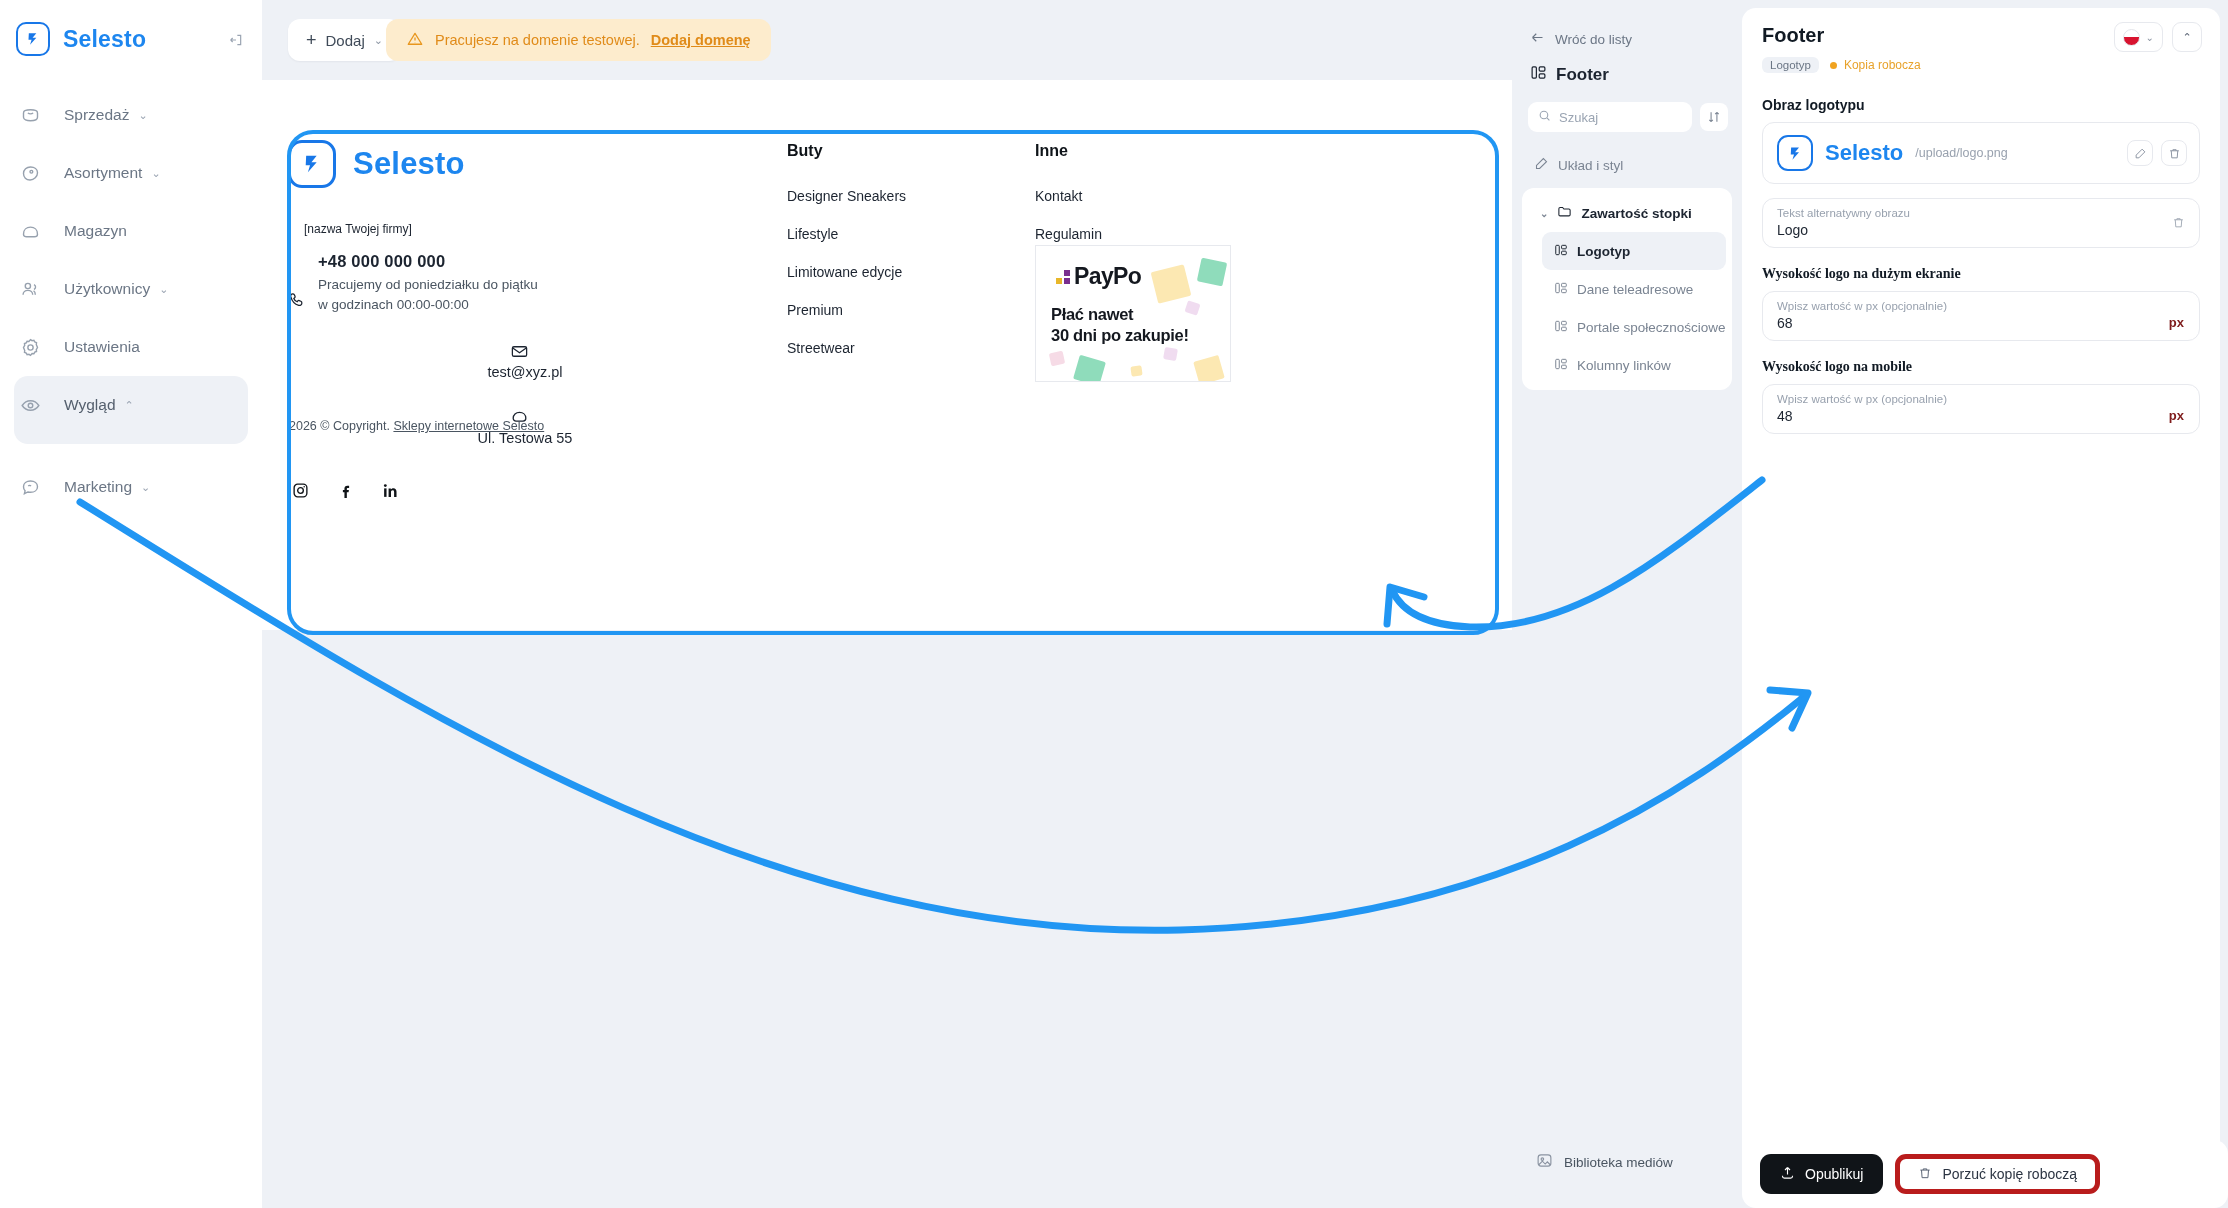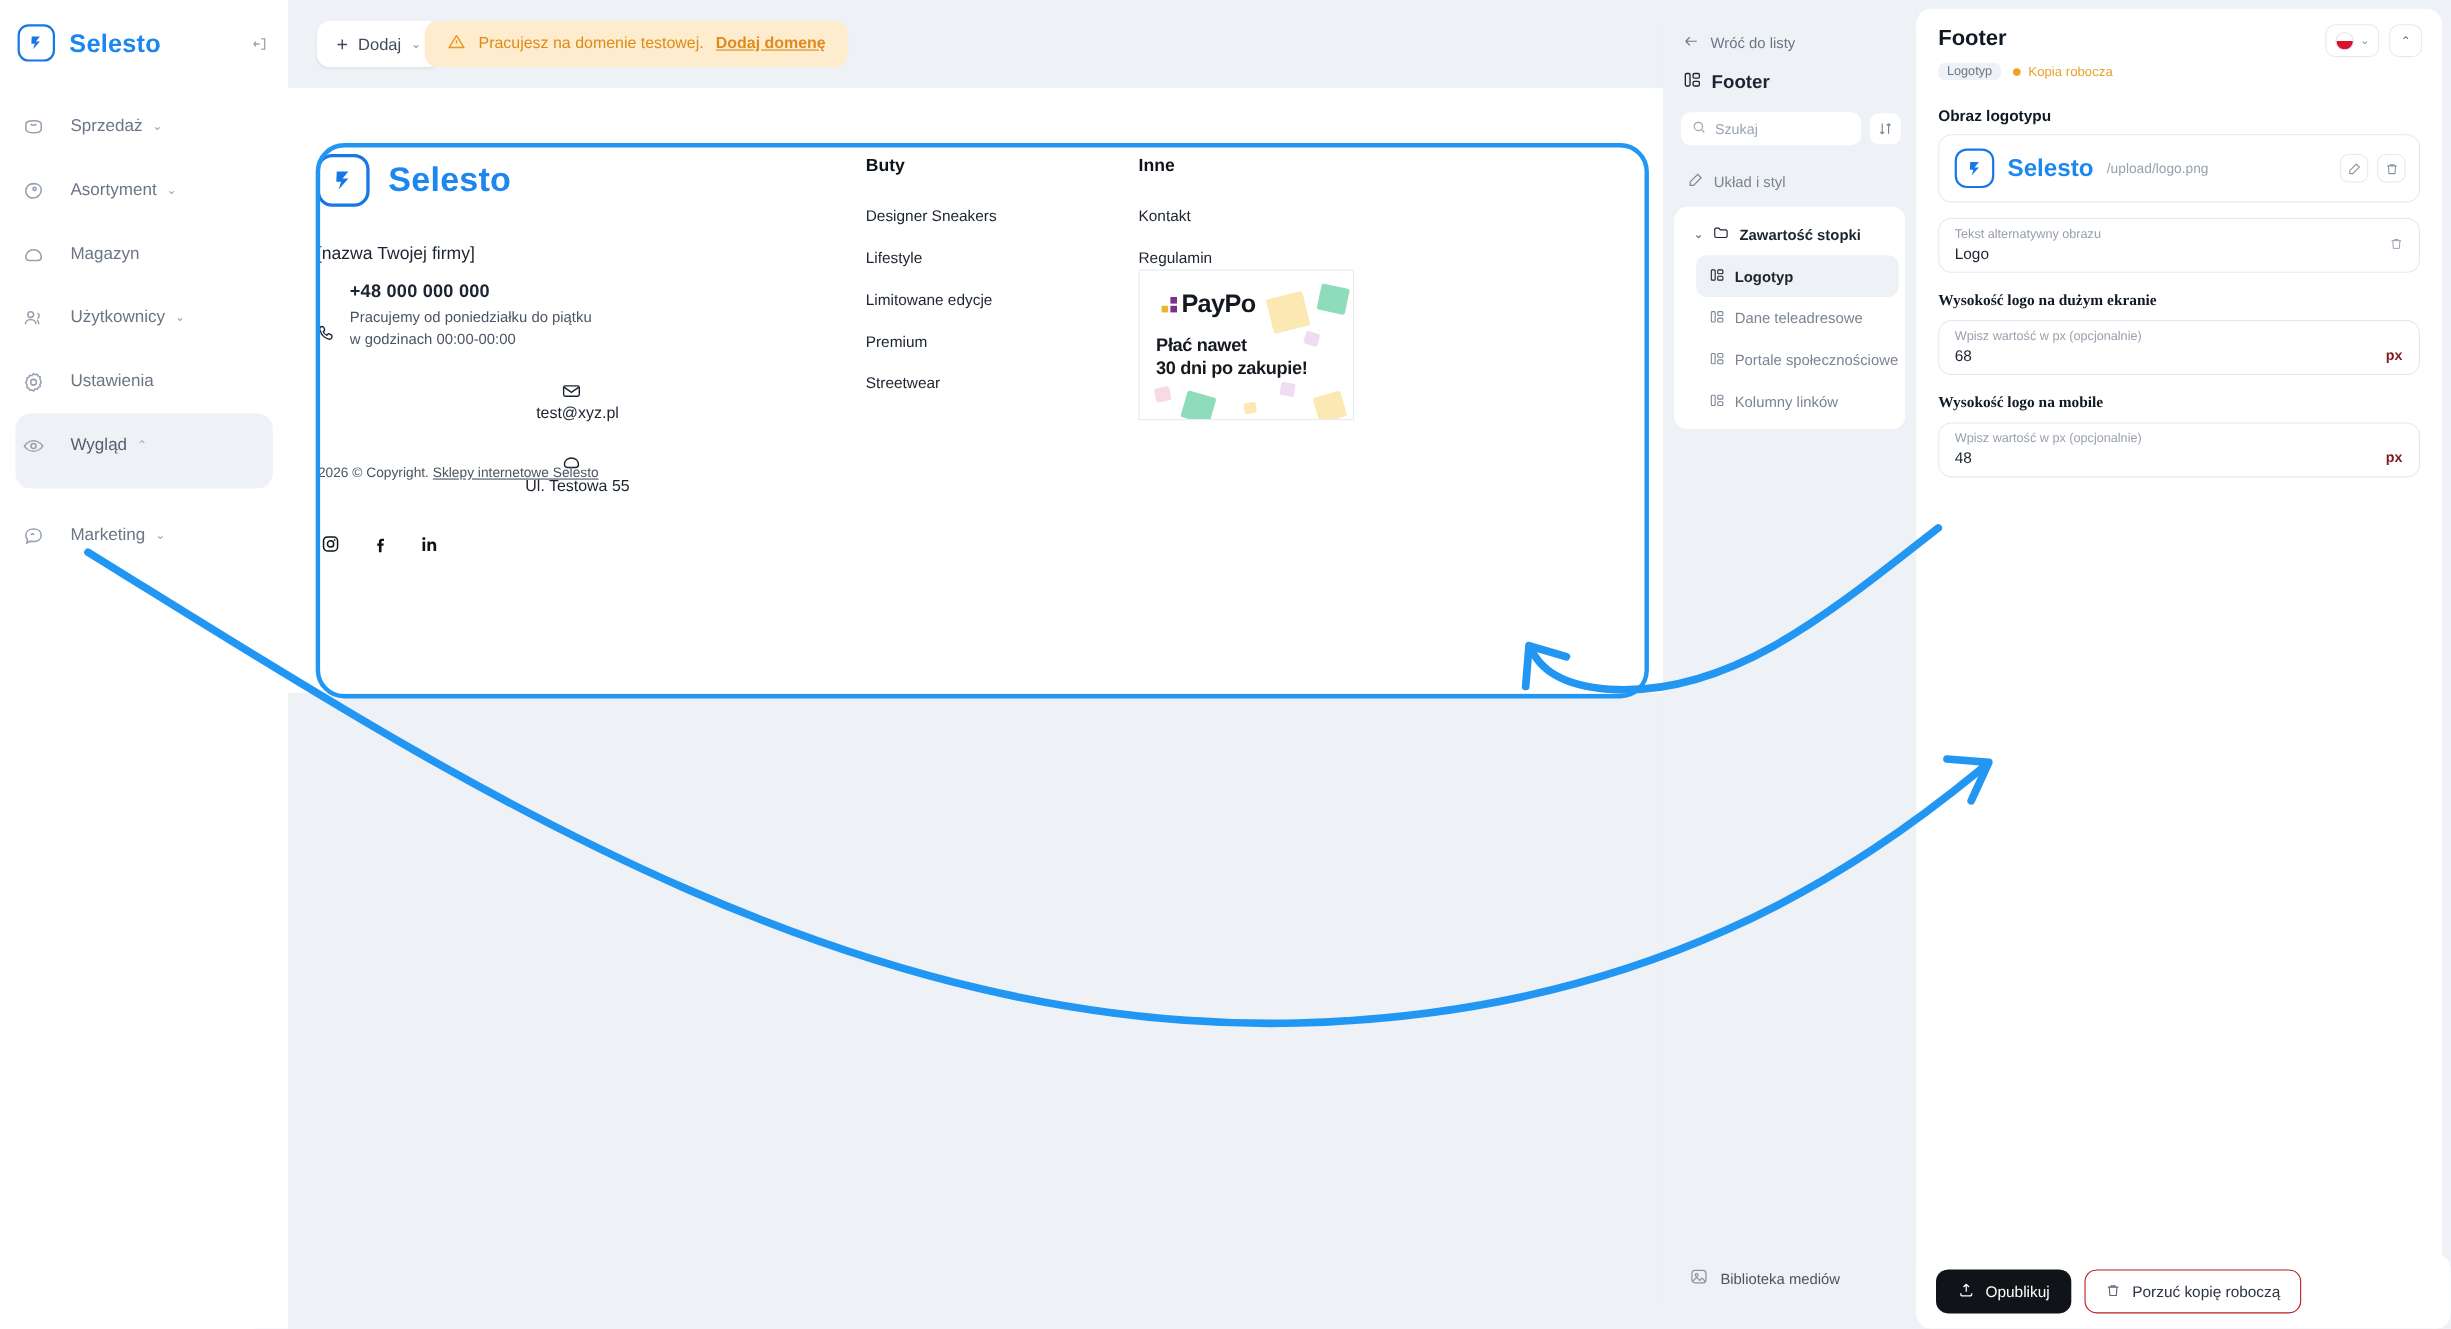--- a/index.html
+++ b/index.html
@@ -91,21 +91,21 @@
   .flogo-row { display: flex; align-items: center; }
   .flogo-mark {
     width: 48px; height: 48px; border-radius: 14px;
     border: 3px solid #1877e8; background: #fff;
     display: flex; align-items: center; justify-content: center;
   }
   .flogo-text {
     margin-left: 17px; font-size: 31px; font-weight: 700; color: #1d86ef;
     letter-spacing: .2px;
   }
-  .fcompany { margin-top: 34px; font-size: 16px; color: #1c2430; }
+  .fcompany { margin-top: 34px; font-size: 12px; color: #1c2430; margin-left: 16px; }
   .finfo { margin-top: 16px; display: flex; gap: 0; align-items: flex-end; }
   .finfo .ic { width: 26px; flex: 0 0 26px; color: #1c2430; padding-top: 2px; }
   .finfo .tx { margin-left: 4px; }
   .fphone { font-size: 16.5px; font-weight: 700; color: #1c2430; letter-spacing: .2px; }
   .fhours { font-size: 13.5px; color: #4a5561; line-height: 1.45; margin-top: 4px; }
   .frow { margin-top: 24px; display:flex; align-items:center;flex-direction:column; }
   .frow .ic { width: 26px; flex: 0 0 26px; color: #1c2430; display:flex; align-items:center;}
   .frow .tx { margin-left: 4px; font-size: 14.5px; color: #1c2430; }
   .fsocial { margin-top: 36px; display: flex; gap: 28px; padding-left: 4px; align-items:center; }
   .fsocial span { color: #101418; display:flex; }
@@ -240,21 +240,21 @@
     position: absolute; left: 1742px; bottom: 0; width: 486px; height: 68px;
     display: flex; align-items: center; gap: 12px; padding-left: 18px;
     background: #fff; border-radius: 14px;
   }
   .pub-btn {
     height: 40px; padding: 0 20px; background: #101418; color: #fff;
     border-radius: 11px; display: flex; align-items: center; gap: 10px;
     font-size: 14px; font-weight: 500;
   }
   .disc-btn {
-    height: 40px; padding: 0 18px; border: 1px solid #b91c1c; color: #2b3442;
+    height: 40px; padding: 0 18px; border: 5px solid #b91c1c; color: #2b3442;
     border-radius: 11px; display: flex; align-items: center; gap: 10px;
     font-size: 14px;
   }
 
   .anno { position: absolute; left: 0; top: 0; width: 2228px; height: 1208px;
     pointer-events: none; }
 </style>
 </head>
 <body>
 

